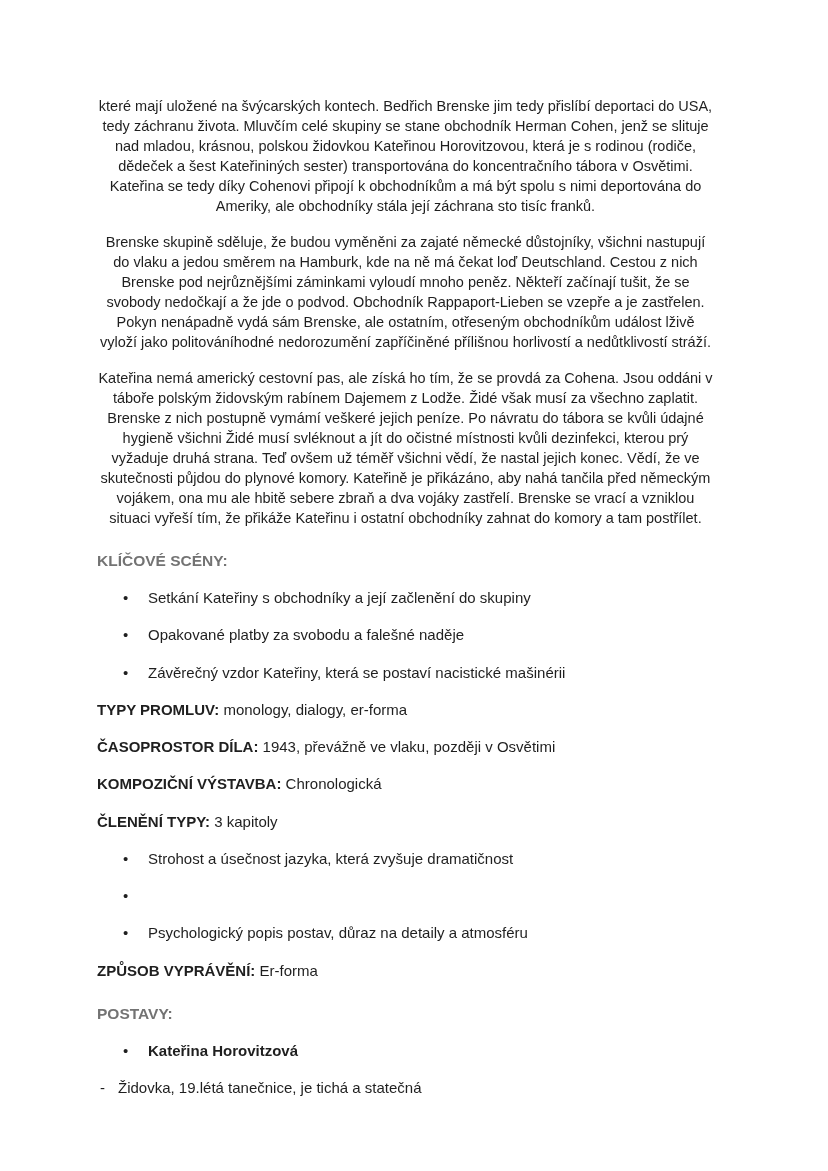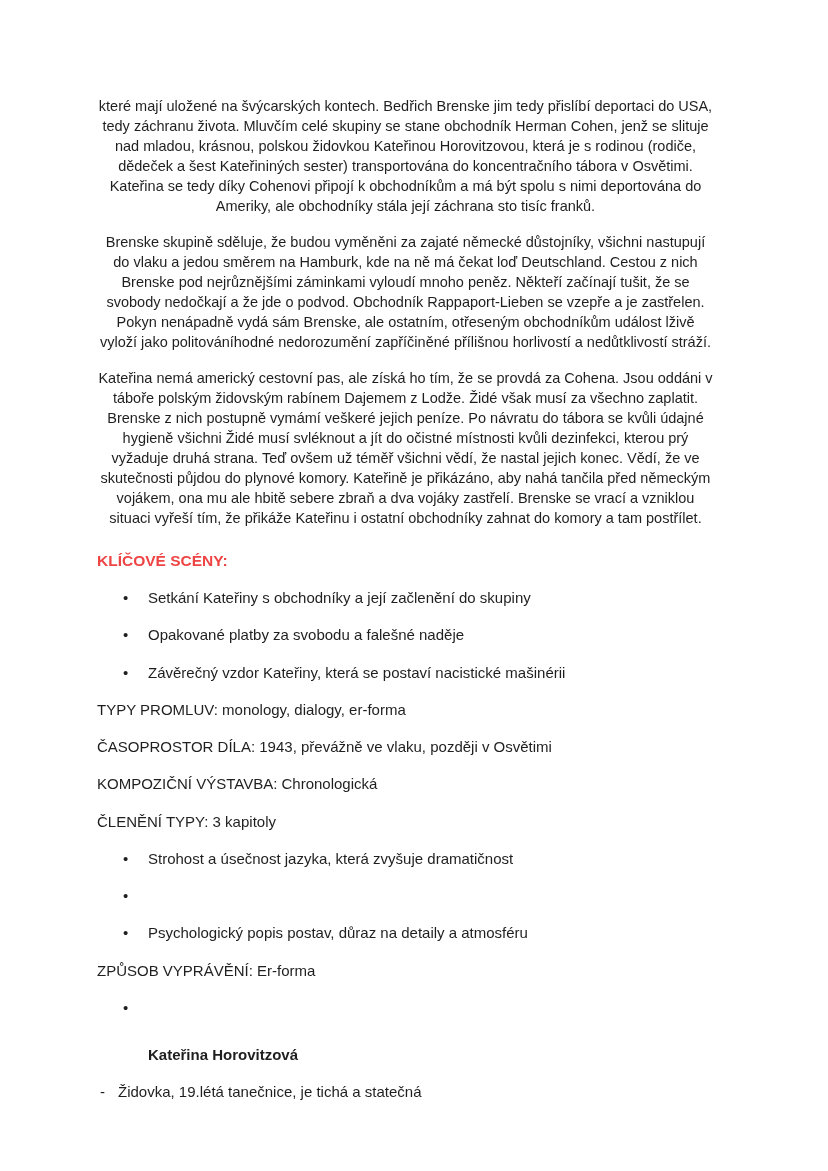--- a/index.html
+++ b/index.html
@@ -19,45 +19,44 @@
   p.body-para {
     margin: 0 16px 16px 0;
     font-size: 14.5px;
     line-height: 1.38;
     text-align: center;
   }
   h2.heading {
     font-size: 15.5px;
     font-weight: 700;
     margin: 24px 0 18px 0;
-    color: #ef4444;
+    color: #737373;
   }
   .bullet-item {
     display: flex;
     align-items: flex-start;
     padding-left: 26px;
     margin: 0 0 17px 0;
     font-size: 15px;
     line-height: 1.35;
   }
   .bullet-item .bullet {
     flex: 0 0 25px;
     width: 25px;
   }
   .bullet-item.bold-item .bullet-text {
     font-weight: 700;
-    margin-top: 47px;
   }
   .field {
     margin: 0 0 17px 0;
     font-size: 15px;
     line-height: 1.35;
   }
   .field .field-label {
-    font-weight: 400;
+    font-weight: 700;
   }
   .dash-item {
     display: flex;
     align-items: flex-start;
     padding-left: 3px;
     margin: 0 0 16px 0;
     font-size: 15px;
     line-height: 1.35;
   }
   .dash-item .dash {
@@ -105,20 +104,21 @@
   <div class="bullet-item">
     <span class="bullet">•</span>
   </div>
   <div class="bullet-item">
     <span class="bullet">•</span>
     <span class="bullet-text">Psychologický popis postav, důraz na detaily a atmosféru</span>
   </div>
 
   <p class="field"><strong class="field-label">ZPŮSOB VYPRÁVĚNÍ:</strong><span class="field-value"> Er-forma</span></p>
 
+  <h2 class="heading">POSTAVY:</h2>
 
   <div class="bullet-item bold-item">
     <span class="bullet">•</span>
     <span class="bullet-text">Kateřina Horovitzová</span>
   </div>
 
   <div class="dash-item">
     <span class="dash">-</span>
     <span class="dash-text">Židovka, 19.létá tanečnice, je tichá a statečná</span>
   </div>

